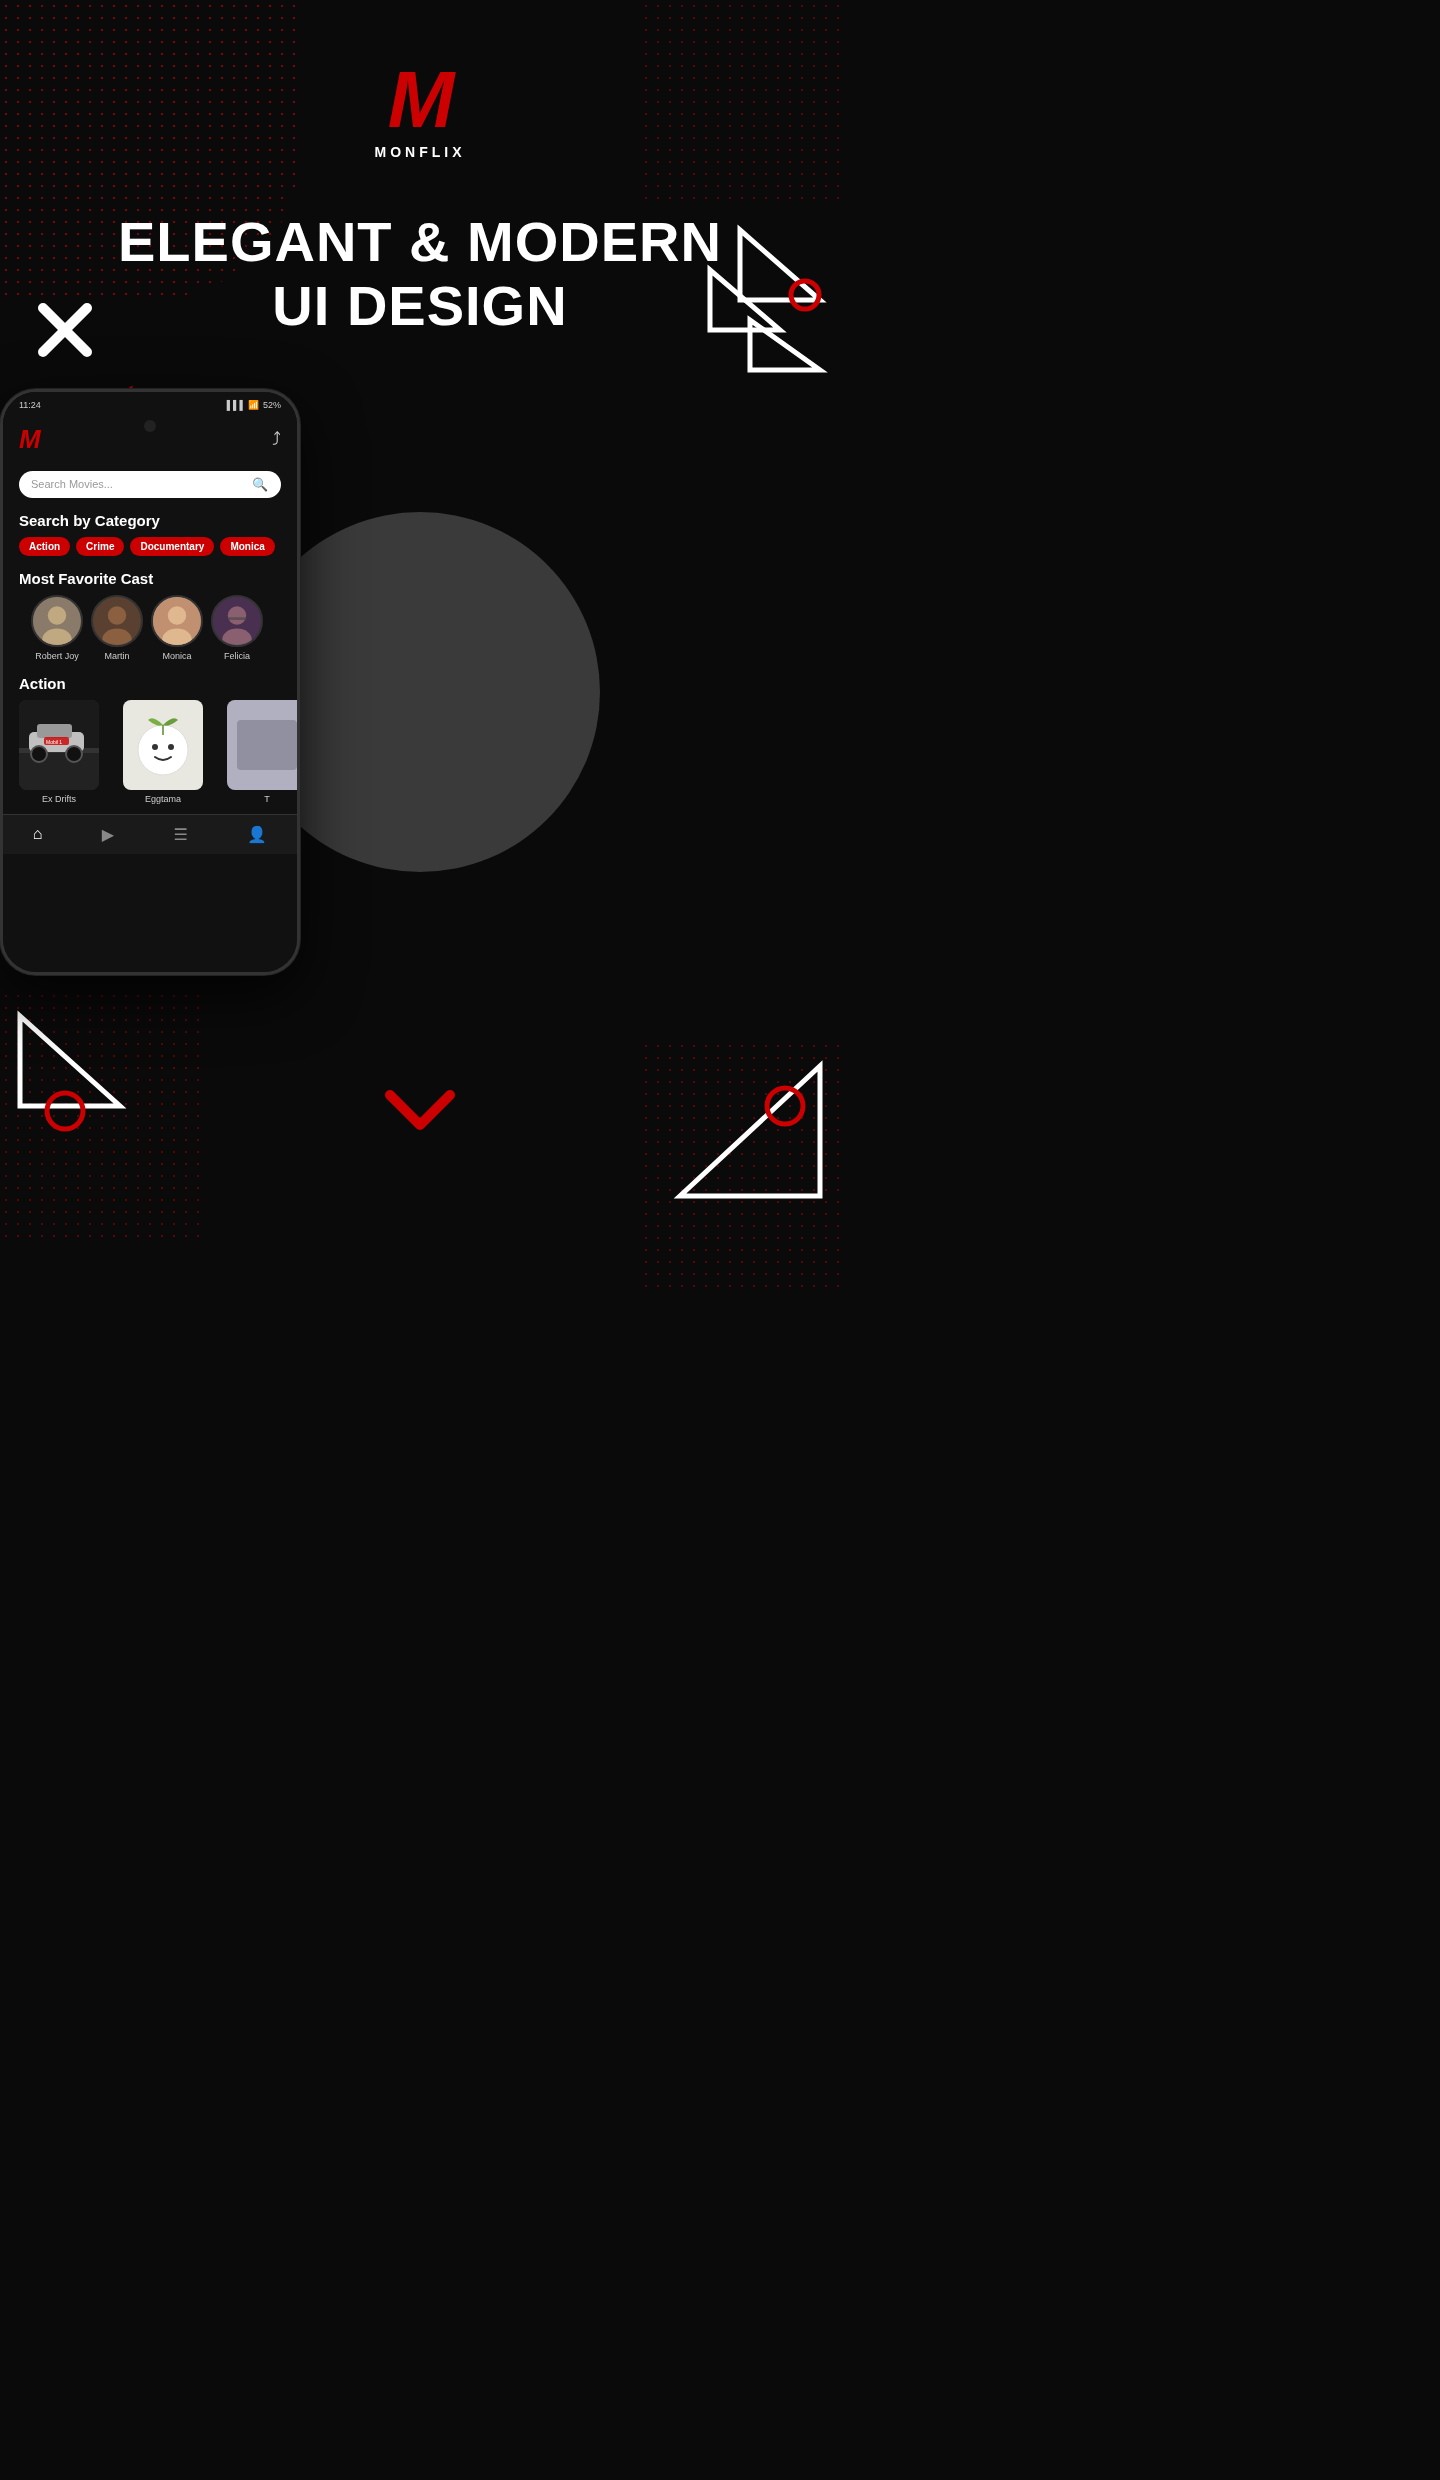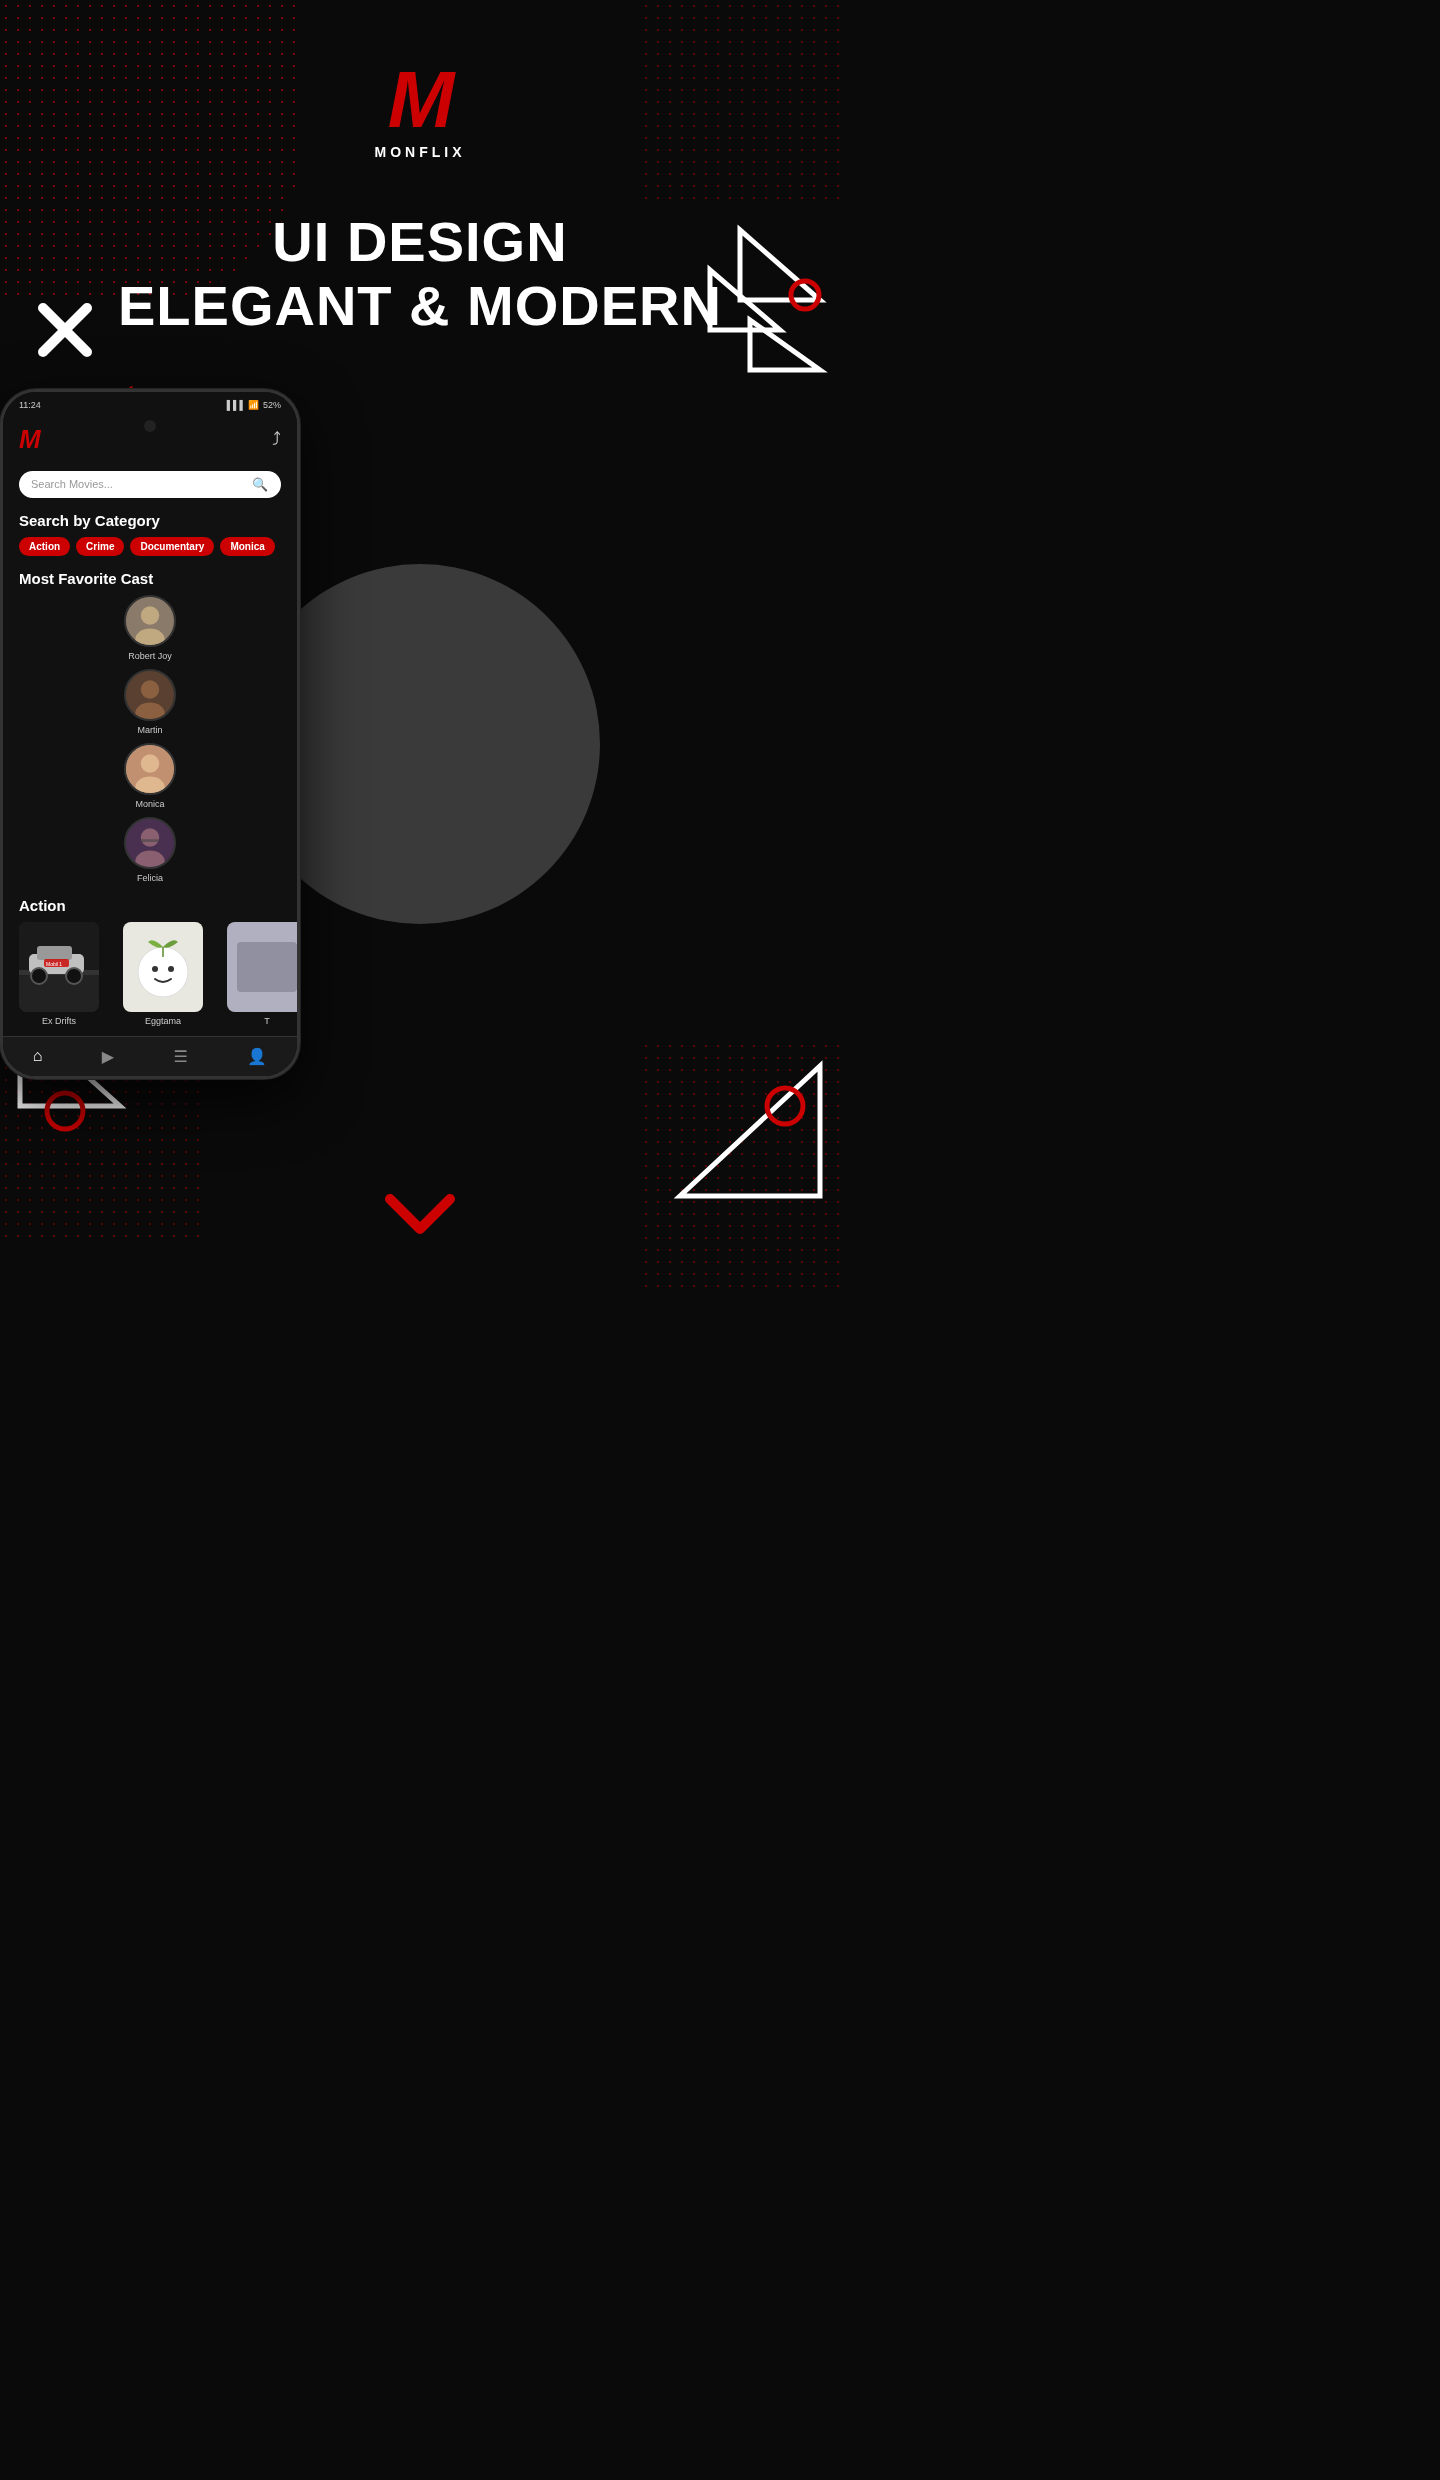--- a/index.html
+++ b/index.html
@@ -262,21 +262,20 @@
       font-weight: 700;
       padding: 4px 10px;
       border-radius: 12px;
     }
 
     
     .cast-row {
       display: flex;
       gap: 8px;
       padding: 0 28px 14px;
-      flex-direction: column;
     }
     .cast-item {
       display: flex;
       flex-direction: column;
       align-items: center;
       gap: 4px;
     }
     .cast-avatar {
       width: 52px;
       height: 52px;
@@ -420,22 +419,22 @@
   </svg>
 </div>
 
 <div class="logo-section">
   <div class="logo-m">M</div>
   <div class="logo-text">MONFLIX</div>
 </div>
 
 <div class="headline-section">
   <div class="headline-text">
+    <div>ELEGANT &amp; MODERN</div>
     <div>UI DESIGN</div>
-    <div>ELEGANT &amp; MODERN</div>
   </div>
 </div>
 
 <div class="phone-section">
   <div class="circle-bg"></div>
   <div class="phone-wrapper">
     <div class="phone-frame">
       <div class="camera-notch"></div>
       <div class="phone-screen">
 

